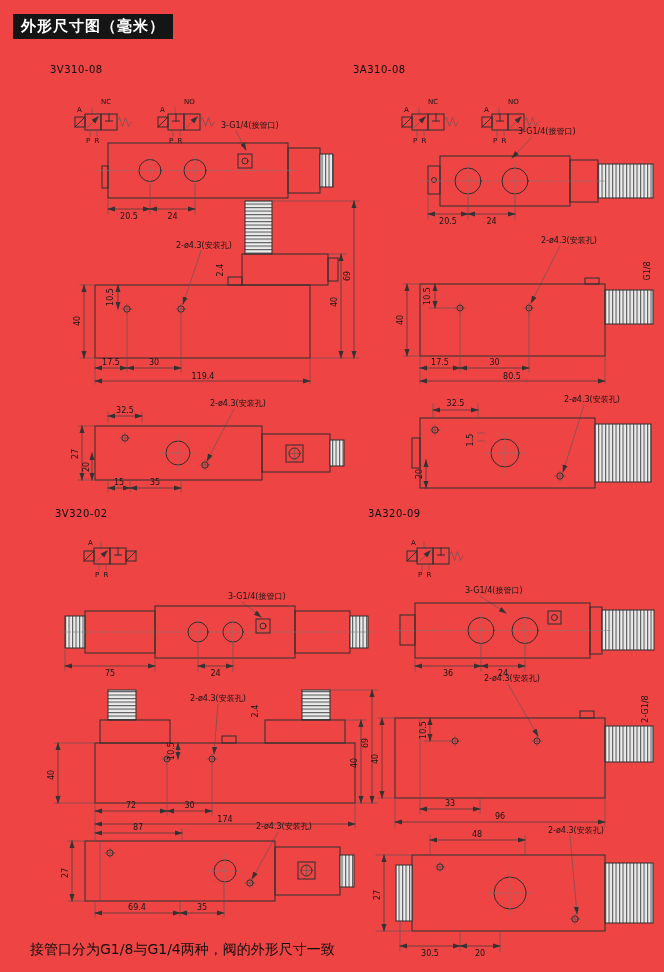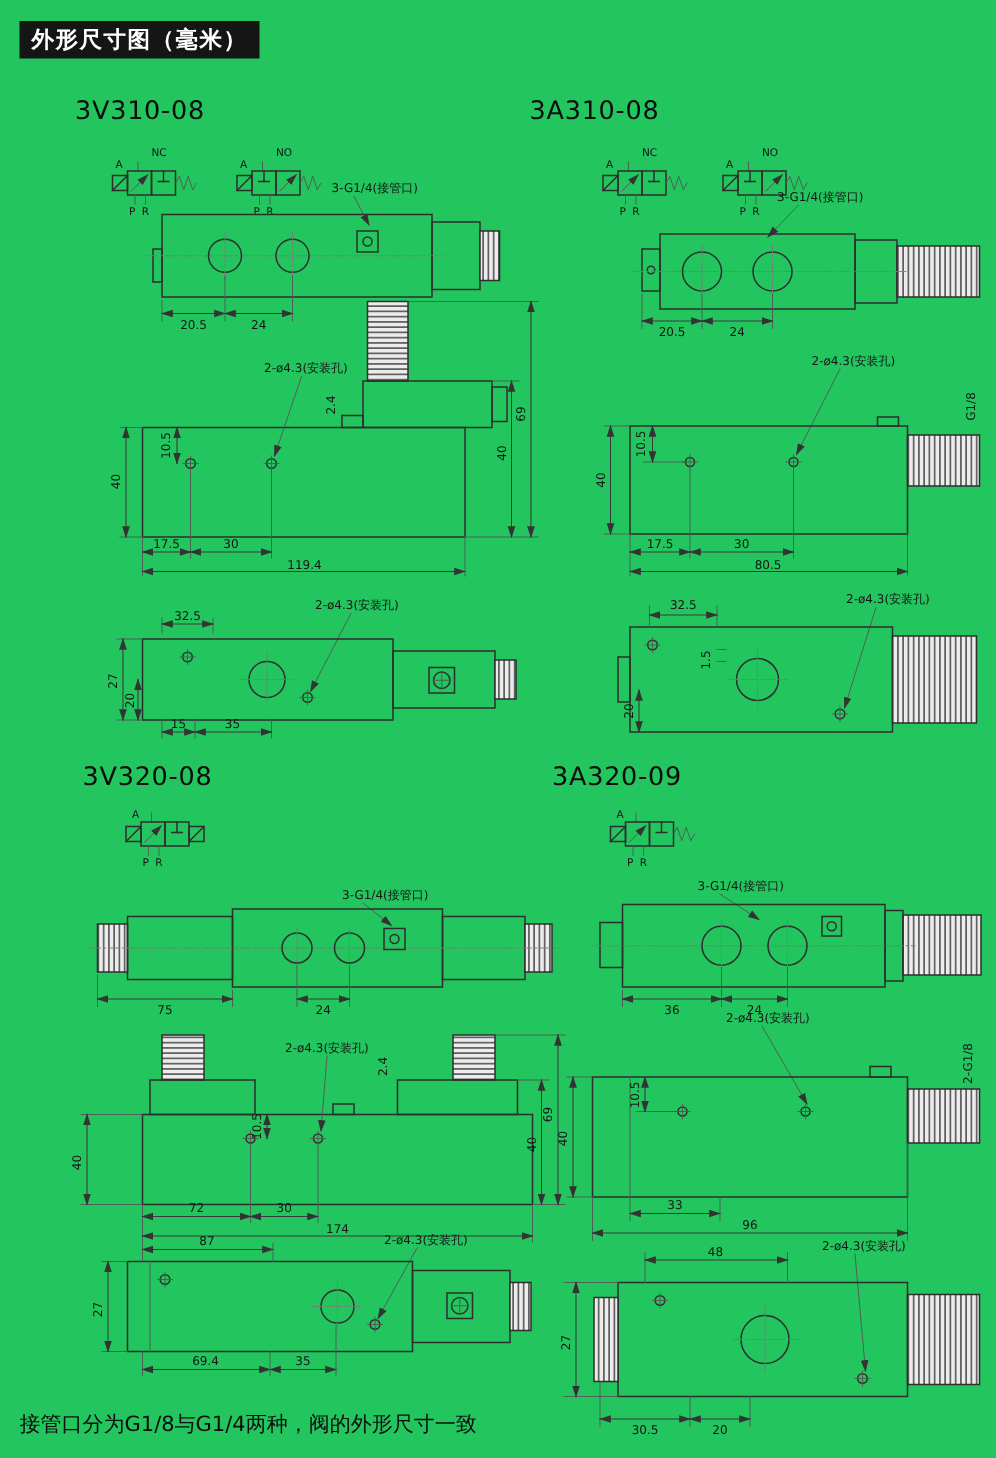--- a/index.html
+++ b/index.html
@@ -1,21 +1,21 @@
 <!DOCTYPE html>
 <html><head>
 <meta charset="utf-8">
 <style>
   html,body{margin:0;padding:0;background:#f2f2f2;}
-  .page{position:relative;width:664px;height:972px;background:#22c55e;overflow:hidden;
+  .page{position:relative;width:664px;height:972px;background:#ef4444;overflow:hidden;
         font-family:"DejaVu Sans",sans-serif;color:#111;}
   .badge{position:absolute;left:13px;top:14px;background:#151515;color:#fff;
          font-size:15px;font-weight:bold;padding:3px 8px;letter-spacing:1px;}
-  .sec-title{position:absolute;font-size:17px;color:#0d0d0d;letter-spacing:0.5px;}
-  .footer{position:absolute;left:13px;top:941px;font-size:14px;color:#0d0d0d;}
+  .sec-title{position:absolute;font-size:10px;color:#0d0d0d;letter-spacing:0.5px;}
+  .footer{position:absolute;left:30px;top:941px;font-size:14px;color:#0d0d0d;}
   .d{position:absolute;overflow:visible;}
   .d line,.d rect,.d circle,.d path,.d polyline{stroke:#2e2e2e;stroke-width:1;fill:none;stroke-linecap:square;}
   .d .thin{stroke-width:0.6;stroke:#555;}
   .d .dim{stroke-width:0.7;stroke:#3a3a3a;}
   .d .cl{stroke-width:0.6;stroke:#7a7a7a;stroke-dasharray:7 2 1.5 2;}
   .d text{font:8px "DejaVu Sans",sans-serif;fill:#161616;stroke:none;}
   .d .lbl{font-size:7px;}
 </style>
 </head>
 <body>
@@ -35,21 +35,21 @@
         <rect width="8" height="3.5" fill="#ececec" stroke="none"></rect>
         <line x1="0" y1="0.6" x2="8" y2="0.6" stroke="#4a4a4a" stroke-width="1"></line>
       </pattern>
     </defs>
   </svg>
 
   <div class="badge">外形尺寸图（毫米）</div>
 
   <div class="sec-title" style="left:50px;top:64px">3V310-08</div>
   <div class="sec-title" style="left:353px;top:64px">3A310-08</div>
-  <div class="sec-title" style="left:55px;top:508px">3V320-08</div>
+  <div class="sec-title" style="left:55px;top:508px">3V320-02</div>
   <div class="sec-title" style="left:368px;top:508px">3A320-09</div>
 
   <svg class="d" style="left:38px;top:88px" width="330" height="422" viewBox="0 0 330 422">
 
     <g transform="translate(35,8)">
       <text x="28" y="8" class="lbl">NC</text>
       <text x="4" y="16" class="lbl">A</text>
       <line class="thin" x1="19" y1="12" x2="19" y2="18"></line>
       <rect x="2" y="21" width="10" height="10"></rect>
         <line x1="2" y1="31" x2="12" y2="21"></line>

